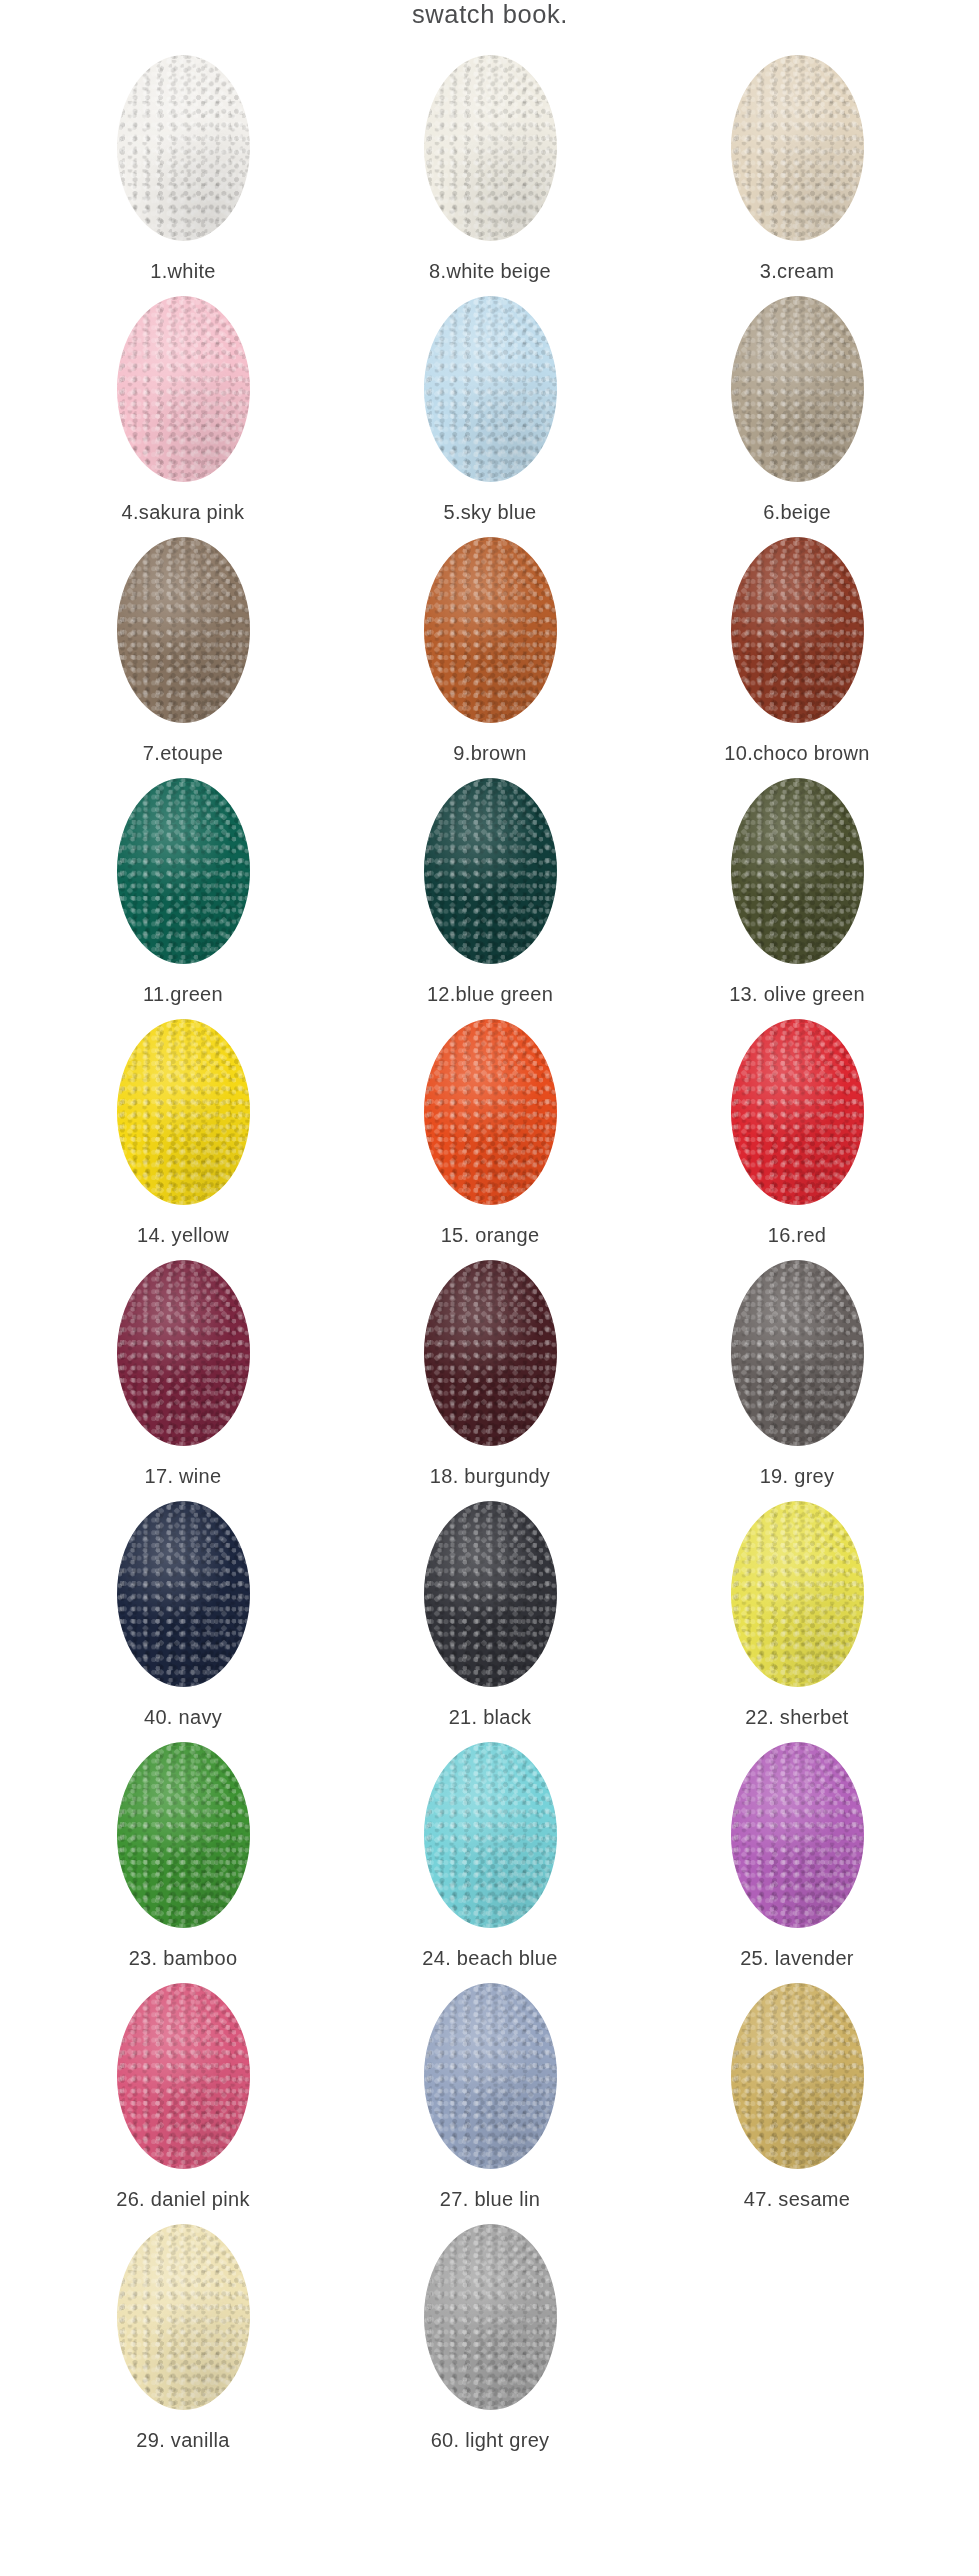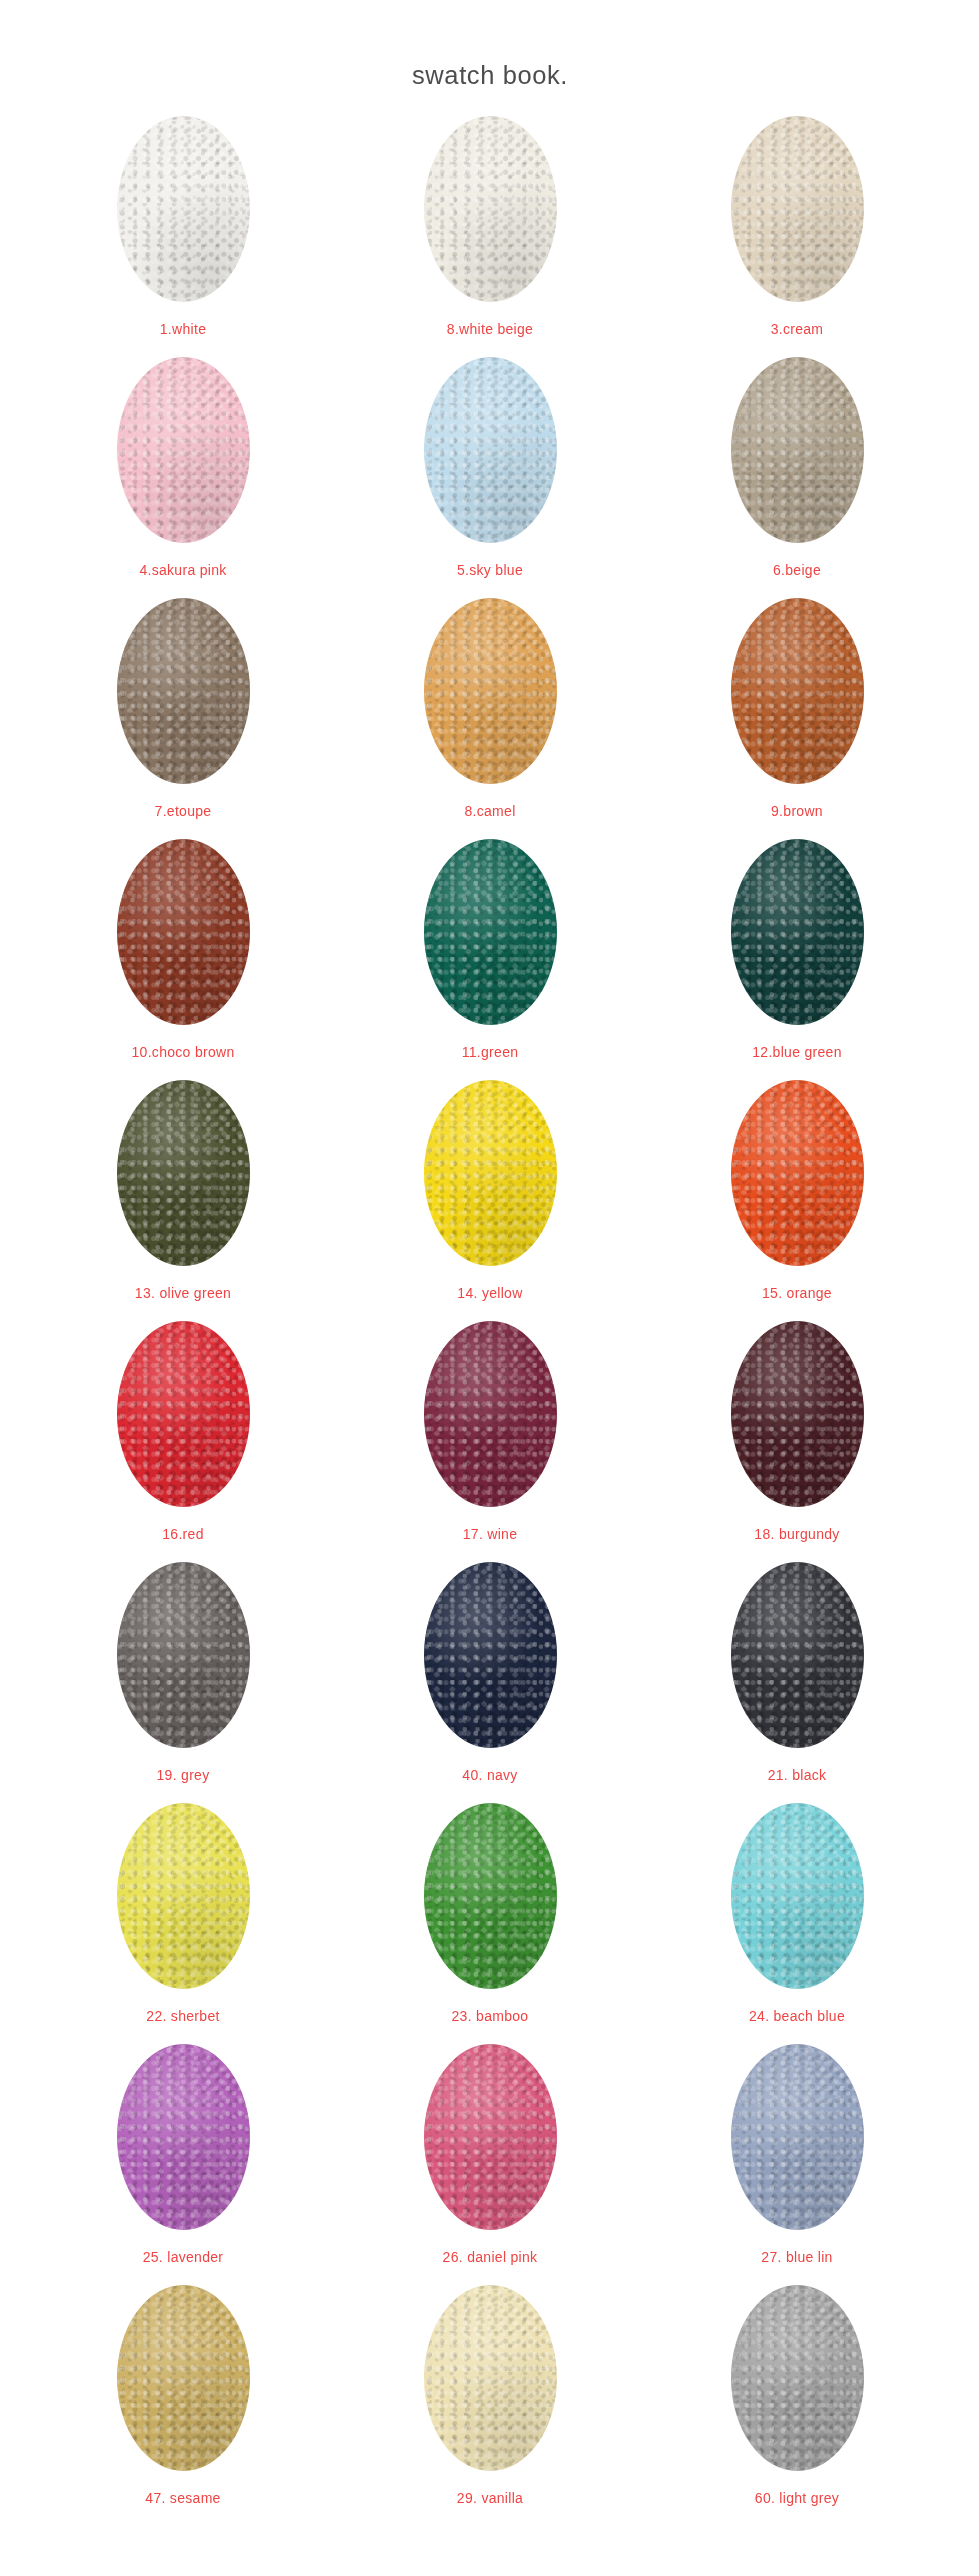--- a/index.html
+++ b/index.html
@@ -22,21 +22,20 @@
     width: 980px;
     height: 2576px;
     position: relative;
     background: #ffffff;
   }
 
   
   .title-wrap {
     width: 100%;
     text-align: center;
-    padding-top: 61px;
   }
   .title {
     display: inline-block;
     font-size: 25.5px;
     font-weight: 400;
     letter-spacing: 0.6px;
     color: #4c4d4f;
     font-family: "Liberation Sans", "DejaVu Sans", sans-serif;
   }
 
@@ -96,24 +95,24 @@
     border-radius: 50%;
     background:
       radial-gradient(ellipse 70% 55% at 38% 28%, rgba(255,255,255,0.22), rgba(255,255,255,0) 70%),
       radial-gradient(ellipse 85% 70% at 70% 85%, rgba(0,0,0,0.10), rgba(0,0,0,0) 72%);
     pointer-events: none;
   }
 
   
   .swatch-label {
     margin-top: 19.6px;
-    font-size: 14px;
+    font-size: 20px;
     font-weight: 400;
     letter-spacing: 0.3px;
-    color: #ef4444;
+    color: #404040;
     text-align: center;
     white-space: nowrap;
     font-family: "Liberation Sans", "DejaVu Sans", sans-serif;
   }
 </style>
 </head>
 <body>
 
 <div class="page">
 
@@ -166,27 +165,20 @@
         <div class="swatch-label">6.beige</div>
       </div>
       <div class="swatch-cell">
         <div class="swatch-disc" style="background-color: rgb(138, 118, 99);">
           <div class="grain"></div>
           <div class="sheen"></div>
         </div>
         <div class="swatch-label">7.etoupe</div>
       </div>
       <div class="swatch-cell">
-        <div class="swatch-disc" style="background-color: rgb(223, 162, 84);">
-          <div class="grain"></div>
-          <div class="sheen"></div>
-        </div>
-        <div class="swatch-label">8.camel</div>
-      </div>
-      <div class="swatch-cell">
         <div class="swatch-disc" style="background-color: rgb(182, 94, 44);">
           <div class="grain"></div>
           <div class="sheen"></div>
         </div>
         <div class="swatch-label">9.brown</div>
       </div>
       <div class="swatch-cell">
         <div class="swatch-disc" style="background-color: rgb(140, 58, 38);">
           <div class="grain"></div>
           <div class="sheen"></div>

